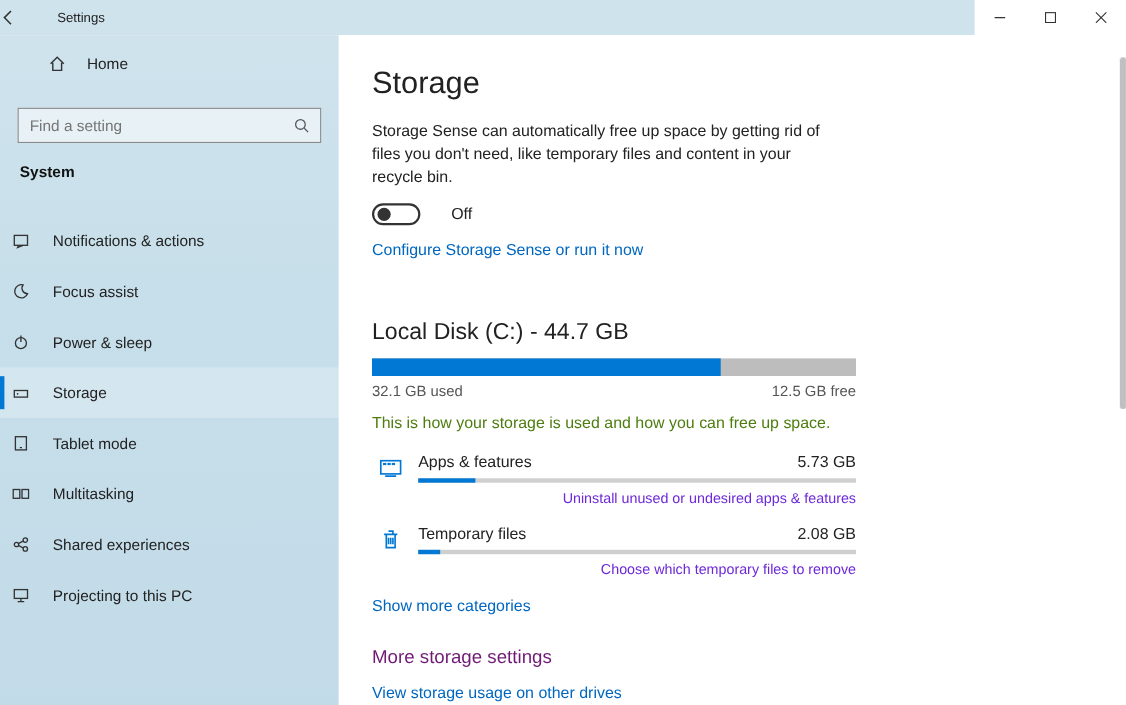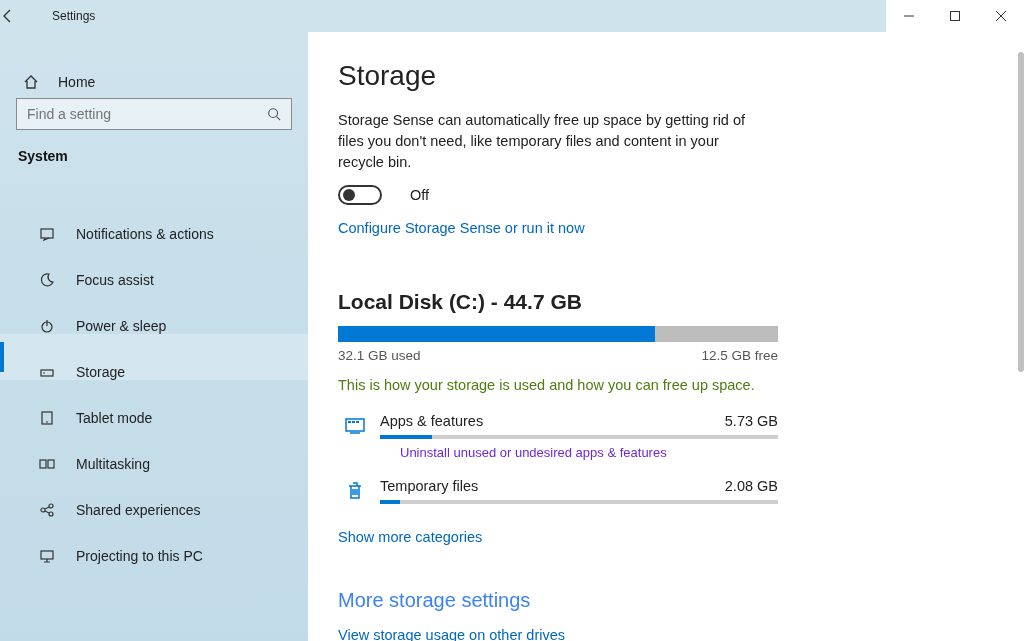--- a/index.html
+++ b/index.html
@@ -7,55 +7,55 @@
   .window { width: 1024px; height: 641px; display: flex; flex-direction: column; background: #fff; }
   .titlebar { height: 32px; display: flex; align-items: center; background: #cfe3ed; }
   .titlebar .back { width: 48px; text-align: center; font-size: 16px; color: #333; }
   .titlebar .title { font-size: 12px; color: #222; padding-left: 4px; }
   .titlebar .spacer { flex: 1; }
   .winbtn { width: 46px; height: 32px; display: flex; align-items: center; justify-content: center; color: #333; }
   .winbtn svg { width: 10px; height: 10px; }
   .titlebar-right { background: #fff; display: flex; }
   .body { flex: 1; display: flex; min-height: 0; }
   .sidebar { width: 308px; background: linear-gradient(180deg, #cfe3ed 0%, #c7dfea 40%, #c2dbe8 100%); padding-top: 18px; position: relative; }
-  .home-row { display: flex; align-items: flex-end; height: 40px; padding-left: 20px; font-size: 14px; color: #222; }
+  .home-row { display: flex; align-items: flex-start; height: 40px; padding-left: 20px; font-size: 14px; color: #222; margin-left: 21px; }
   .home-row .icon { width: 22px; display: flex; justify-content: center; margin-right: 16px; }
   .search-wrap { padding: 8px 16px 14px 16px; }
   .search-box { height: 32px; border: 1px solid #8a8a8a; background: #e8f1f5; display: flex; align-items: center; padding: 12px 10px; }
   .search-box input { flex: 1; border: none; background: transparent; outline: none; font-size: 14px; color: #555; }
   .search-box .sicon { color: #555; }
   .section-label { padding: 4px 18px 8px 18px; font-size: 14px; font-weight: 600; color: #111; }
   .nav-spacer { height: 24px; }
-  .nav-item { display: flex; align-items: flex-end; height: 46px; padding-left: 36px; font-size: 14px; color: #222; position: relative; }
+  .nav-item { display: flex; align-items: center; height: 46px; padding-left: 8px; font-size: 14px; color: #222; position: relative; }
   .nav-item .icon { width: 22px; display: flex; justify-content: center; margin-right: 18px; color: #333; }
   .nav-item.selected::before { content: ""; position: absolute; left: 0; top: 8px; bottom: 8px; width: 4px; background: #0078d4; }
   .nav-item.selected { background: rgba(255,255,255,0.25); }
   .content { flex: 1; position: relative; background: #fff; overflow: hidden; }
   .content-inner { padding: 28px 30px 0 30px; height: 100%; overflow-y: auto; }
   h1.page-title { font-size: 28px; font-weight: 400; color: #222; margin-bottom: 18px; }
   .desc { font-size: 14.5px; color: #222; line-height: 1.45; max-width: 420px; margin-bottom: 12px; }
   .toggle-row { display: flex; align-items: center; margin-bottom: 14px; gap: 16px; }
   .toggle { width: 44px; height: 20px; border: 2px solid #333; border-radius: 20px; position: relative; margin-right: 12px; }
   .toggle .knob { width: 12px; height: 12px; background: #333; border-radius: 50%; position: absolute; top: 2px; left: 3px; }
   .toggle-label { font-size: 14.5px; color: #222; }
   .link { color: #0067c0; font-size: 14.5px; display: inline-block; margin-bottom: 8px; }
   .disk-block { margin-top: 46px; max-width: 440px; }
-  .disk-title { font-size: 21px; font-weight: 700; color: #222; margin-bottom: 12px; }
+  .disk-title { font-size: 21px; font-weight: 400; color: #222; margin-bottom: 12px; }
   .disk-bar { height: 16px; background: #bdbdbd; position: relative; margin-bottom: 6px; }
   .disk-bar .fill { position: absolute; left: 0; top: 0; bottom: 0; background: #0078d4; }
   .disk-meta { display: flex; justify-content: space-between; font-size: 13.5px; color: #555; margin-bottom: 14px; }
   .disk-desc { font-size: 14.5px; color: #4d7c0f; margin-bottom: 20px; }
   .cat-row { display: flex; align-items: flex-start; margin-bottom: 18px; }
   .cat-row .cicon { width: 34px; display: flex; justify-content: center; padding-top: 2px; color: #0078d4; margin-right: 8px; }
-  .cat-main { flex: 1; }
+  .cat-main { flex: 1; text-align: right; }
   .cat-top { display: flex; justify-content: space-between; font-size: 14.5px; color: #222; margin-bottom: 6px; }
   .cat-bar { height: 4px; background: #cfcfcf; position: relative; margin-bottom: 6px; }
   .cat-bar .cfill { position: absolute; left: 0; top: 0; bottom: 0; background: #0078d4; }
   .cat-sub { font-size: 13px; color: #6d28d9; margin-left: 20px; }
-  h2.section-title { font-size: 20px; font-weight: 400; color: #3b82f6; margin-top: 36px; margin-bottom: 14px; }
+  h2.section-title { font-size: 17px; font-weight: 400; color: #701a75; margin-top: 20px; margin-bottom: 14px; }
   .scrollbar-track { position: absolute; right: 0; top: 0; bottom: 0; width: 16px; background: transparent; }
   .scrollbar-thumb { position: absolute; right: 0; width: 6px; background: #c0c0c0; border-radius: 3px; }
   svg { display: block; }
 </style>
 </head>
 <body>
 
 <div class="window">
   <div class="titlebar">
     <div class="back">
@@ -242,20 +242,21 @@
                 </svg>
             </div>
             <div class="cat-main">
               <div class="cat-top">
                 <span>Temporary files</span>
                 <span>2.08 GB</span>
               </div>
               <div class="cat-bar">
                   <div class="cfill" id="cat1-fill" style="width: 5%;"></div>
                 </div>
+              <div class="cat-sub">Choose which temporary files to remove</div>
             </div>
           </div>
 
           <a class="link">Show more categories</a>
 
           <h2 class="section-title">More storage settings</h2>
           <a class="link">View storage usage on other drives</a>
         </div>
       </div>
       <div class="scrollbar-track">

